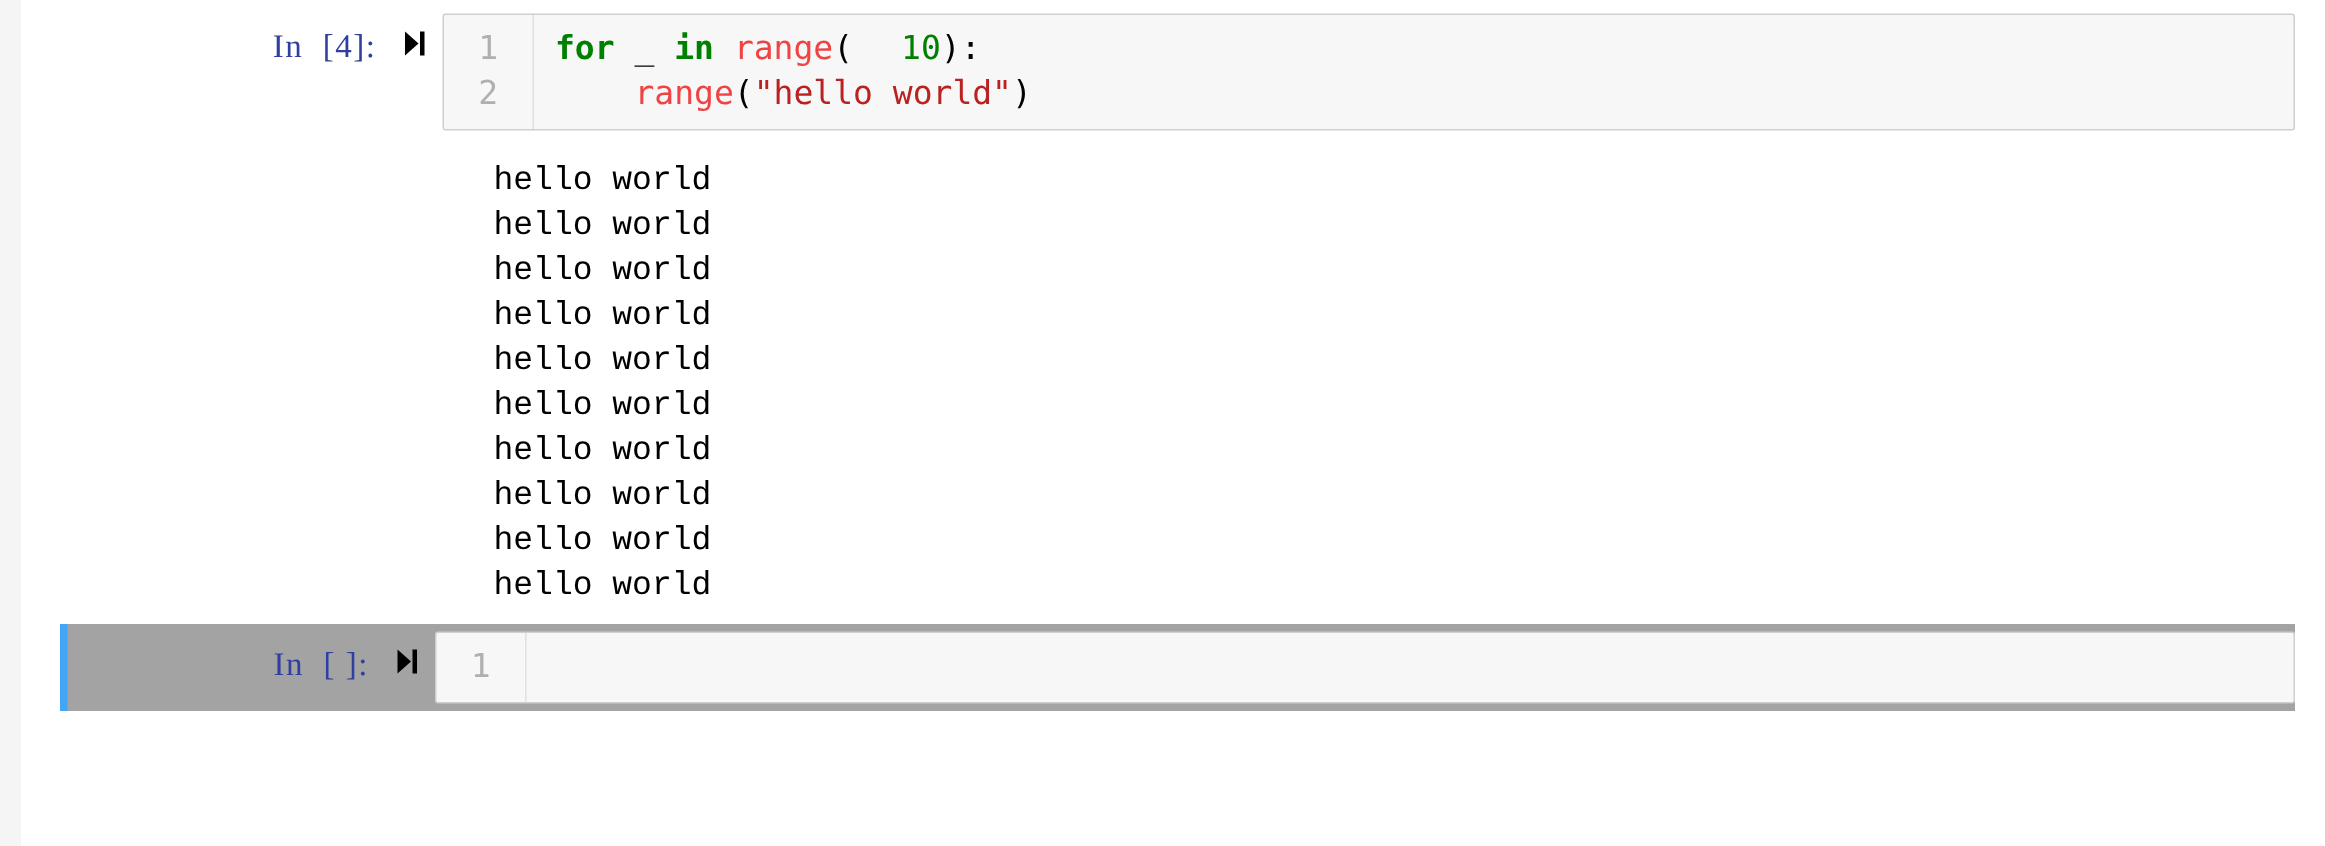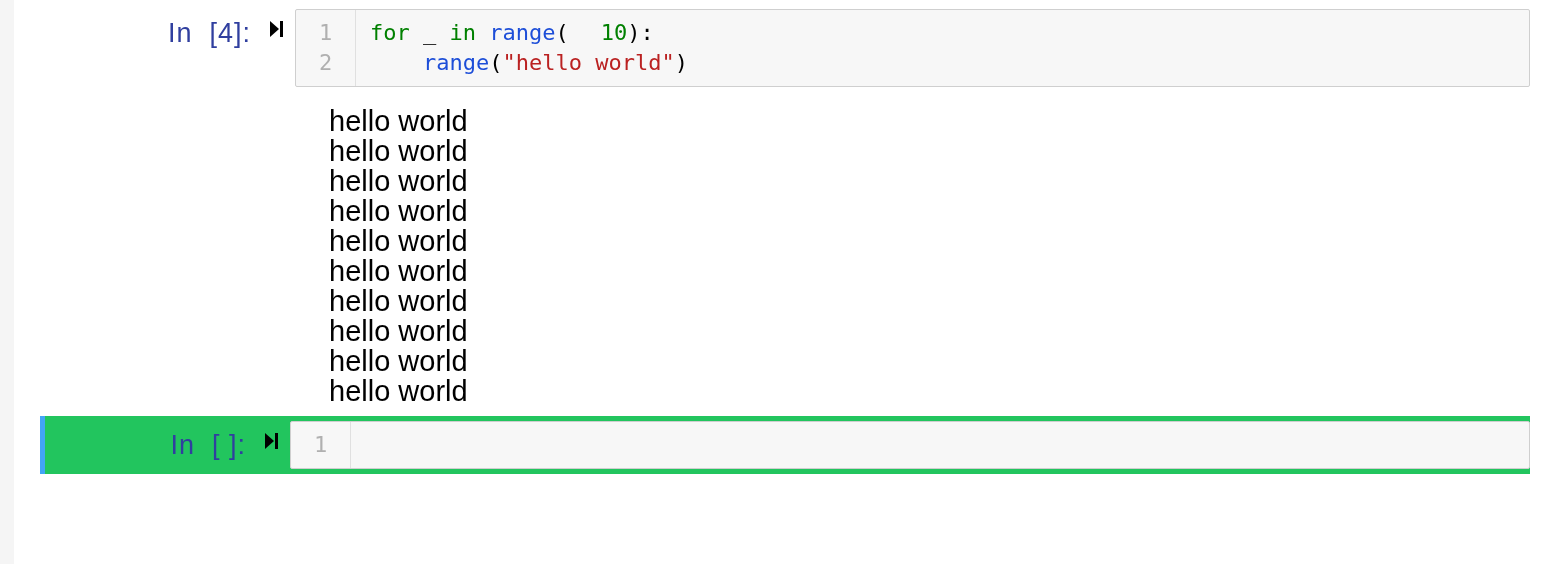--- a/index.html
+++ b/index.html
@@ -28,36 +28,36 @@
     }
     .cell {
       display: flex;
       padding: 5px 0;
       margin: 2px 0;
     }
     .cell.selected {
       border-left: 5px solid #42A5F5;
       margin-left: 20px;
       padding-left: 0;
-      background: #22c55e;
+      background: #a3a3a3;
     }
     .cell.unselected {
       margin-left: 25px;
     }
     .prompt-area {
       flex: 0 0 250px;
       display: flex;
       align-items: flex-start;
       justify-content: flex-end;
       padding-right: 10px;
       padding-top: 9px;
     }
     .prompt-text {
-      font-family: Liberation Sans, sans-serif;
-      font-size: 27px;
+      font-family: Liberation Serif, serif;
+      font-size: 22px;
       color: #303F9F;
       letter-spacing: 1px;
       white-space: pre;
     }
     .run-icon {
       margin-left: 18px;
       display: inline-flex;
       align-items: center;
       padding-top: 2px;
     }
@@ -82,39 +82,39 @@
       line-height: 30px;
     }
     .code {
       flex: 1;
       padding: 8px 14px;
       font-family: "SimSun", "Consolas", monospace;
       font-size: 22px;
       line-height: 30px;
       white-space: pre;
     }
-    .tok-keyword { color: #008000; font-weight: normal; }
+    .tok-keyword { color: #008000; font-weight: bold; }
     .tok-name { color: #000; }
-    .tok-builtin { color: #1d4ed8; }
+    .tok-builtin { color: #ef4444; }
     .tok-punct { color: #000; }
     .tok-num { color: #008000; margin-left: 32px; }
     .tok-string { color: #BA2121; }
     .output-row {
       display: flex;
       margin-left: 25px;
       margin-top: 6px;
     }
     .output-prompt-spacer {
       flex: 0 0 250px;
     }
     .output-text {
       flex: 1;
       padding: 8px 14px 8px 34px;
-      font-family: Liberation Sans, sans-serif;
-      font-size: 29px;
+      font-family: Liberation Mono, monospace;
+      font-size: 22px;
       line-height: 30px;
       white-space: pre;
       color: #000;
     }
     .selected .prompt-area {
       flex: 0 0 245px;
     }
   </style>
 </head>
 <body>

